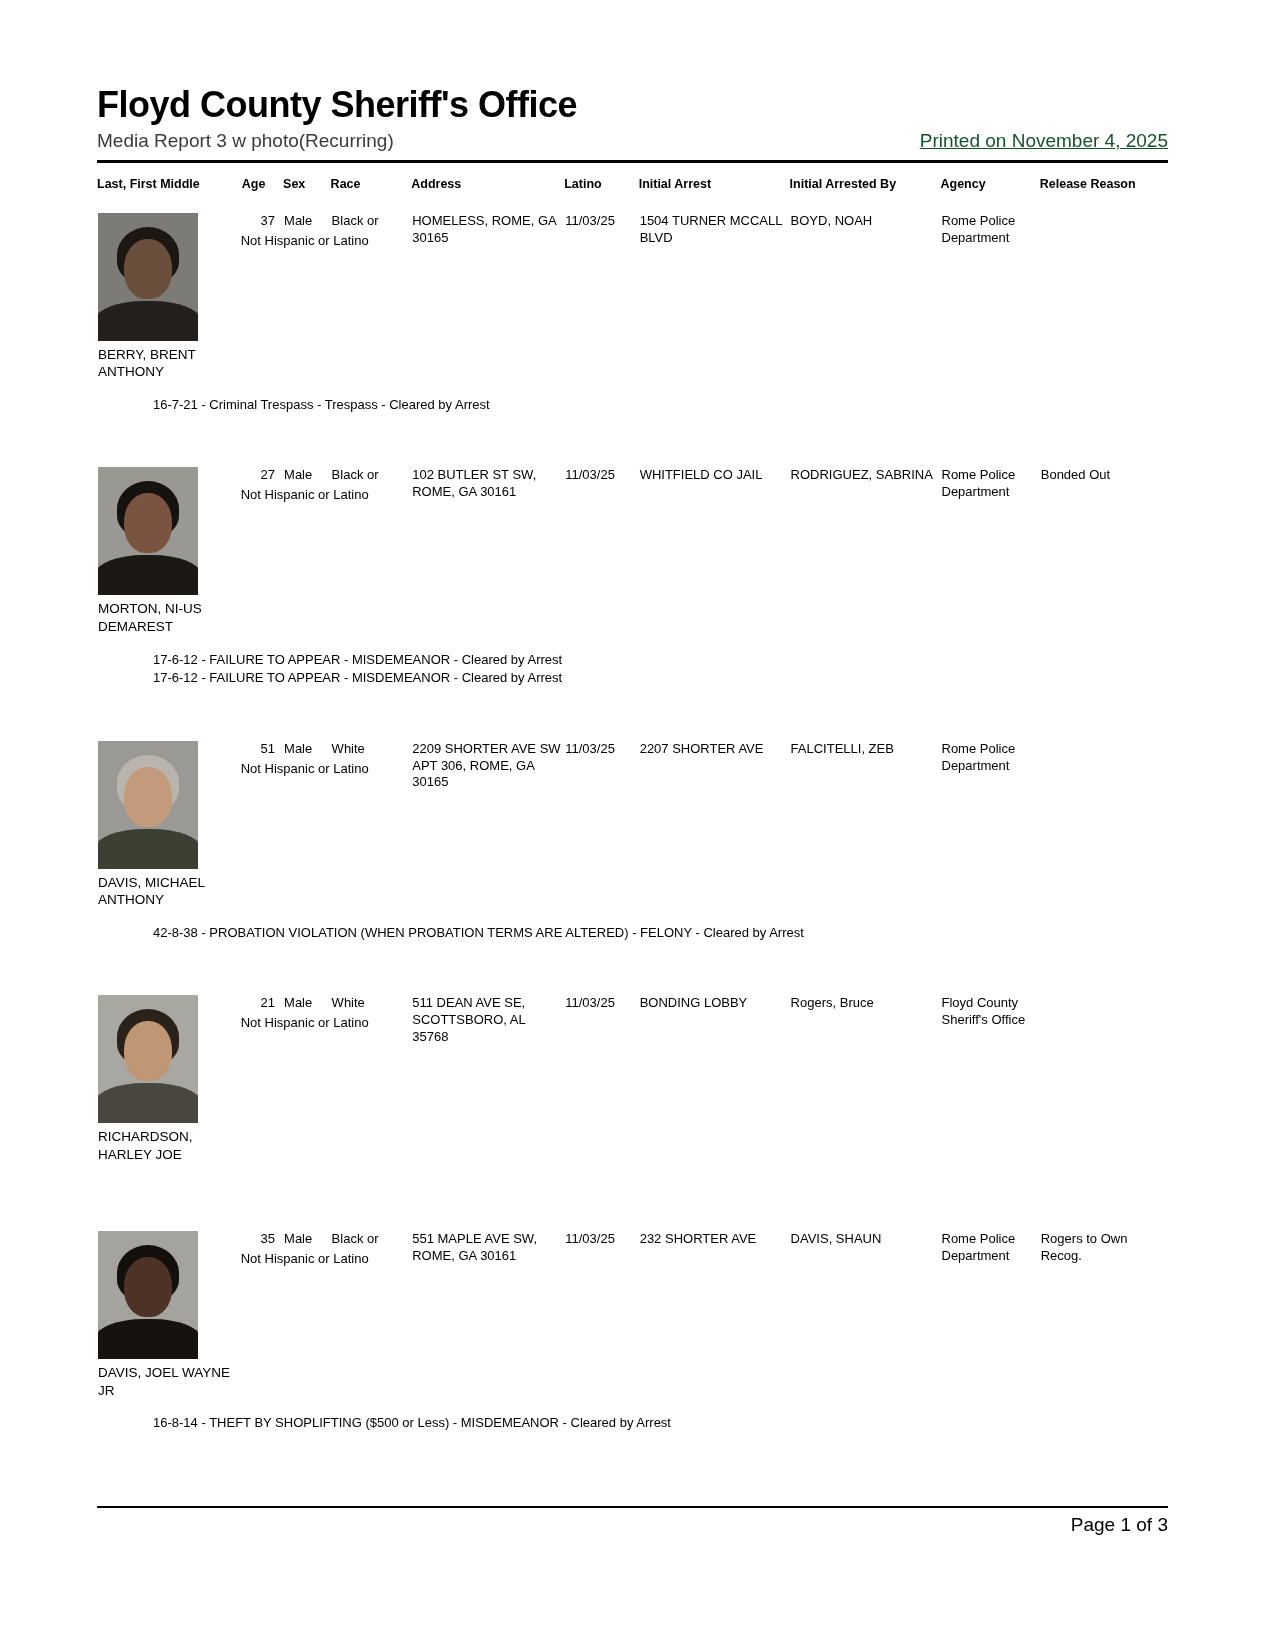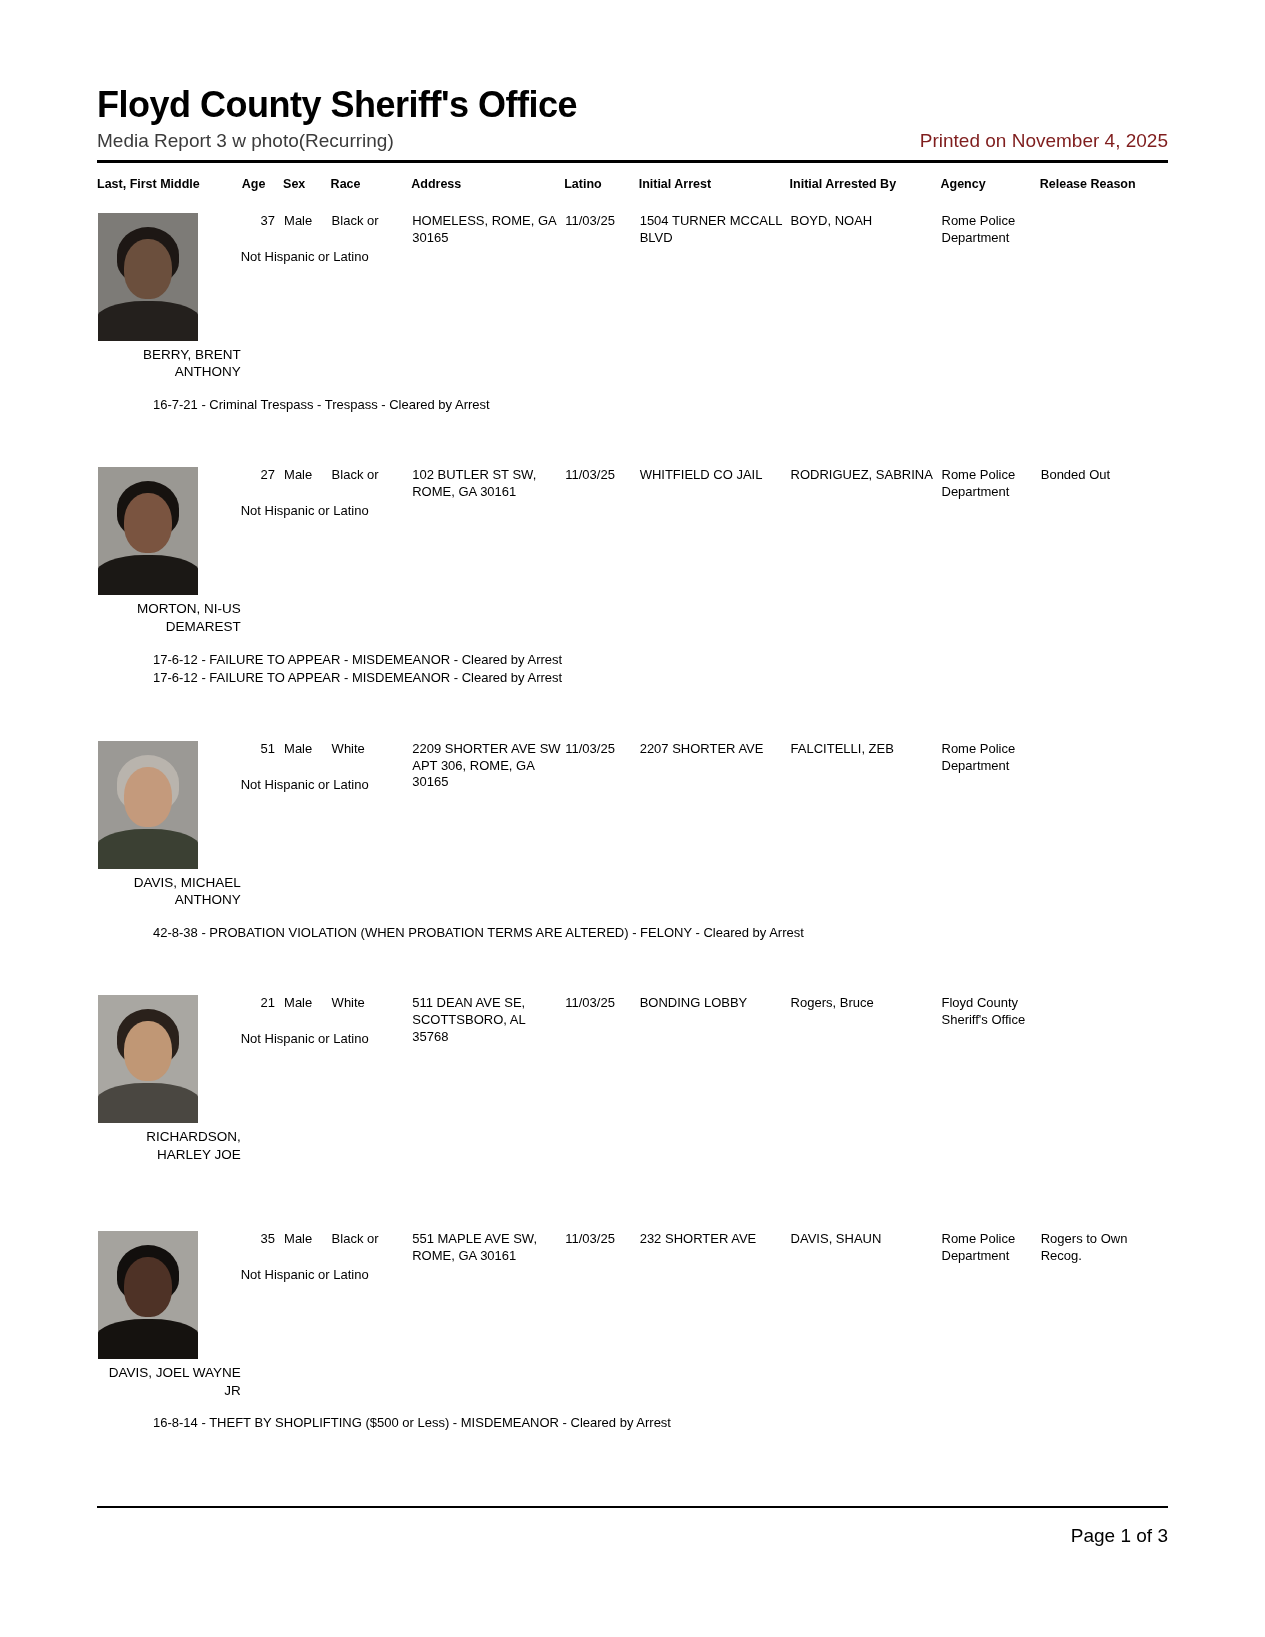--- a/index.html
+++ b/index.html
@@ -29,21 +29,22 @@
   }
   .subheader {
     display: flex;
     justify-content: space-between;
     align-items: flex-end;
     font-size: 19px;
     color: #3b3b3b;
     padding-bottom: 8px;
   }
   .subheader .printed {
-    color: #7f1d1d;
+    color: #14532d;
+    text-decoration: underline;
   }
   .rule-thick {
     border-bottom: 3px solid #000000;
     margin-bottom: 0;
   }
   table.records {
     width: 100%;
     border-collapse: collapse;
     table-layout: fixed;
   }
@@ -107,25 +108,24 @@
     position: absolute;
     left: 50%;
     transform: translateX(-50%);
     border-radius: 50% 50% 38% 38%;
   }
   .name-label {
     font-size: 13.5px;
     line-height: 1.3;
     margin-top: 5px;
     word-wrap: break-word;
-    text-align: right;
   }
   .ethnicity {
     font-size: 13px;
-    margin-top: 19px;
+    margin-top: 3px;
     white-space: nowrap;
   }
   .charges td {
     font-size: 13px;
     line-height: 1.35;
     padding-top: 14px;
     padding-left: 56px;
     vertical-align: top;
   }
   .charge-line {
@@ -135,21 +135,21 @@
   .spacer td {
     height: 34px;
   }
   .footer-rule {
     border-bottom: 2px solid #000000;
     margin-top: 36px;
   }
   .footer {
     text-align: right;
     font-size: 19px;
-    padding-top: 17px;
+    padding-top: 6px;
   }
   .nowrap { white-space: nowrap; }
 </style>
 </head>
 <body>
 
 <div class="page">
 
   <div>
     <h1 class="report-title">Floyd County Sheriff's Office</h1>

